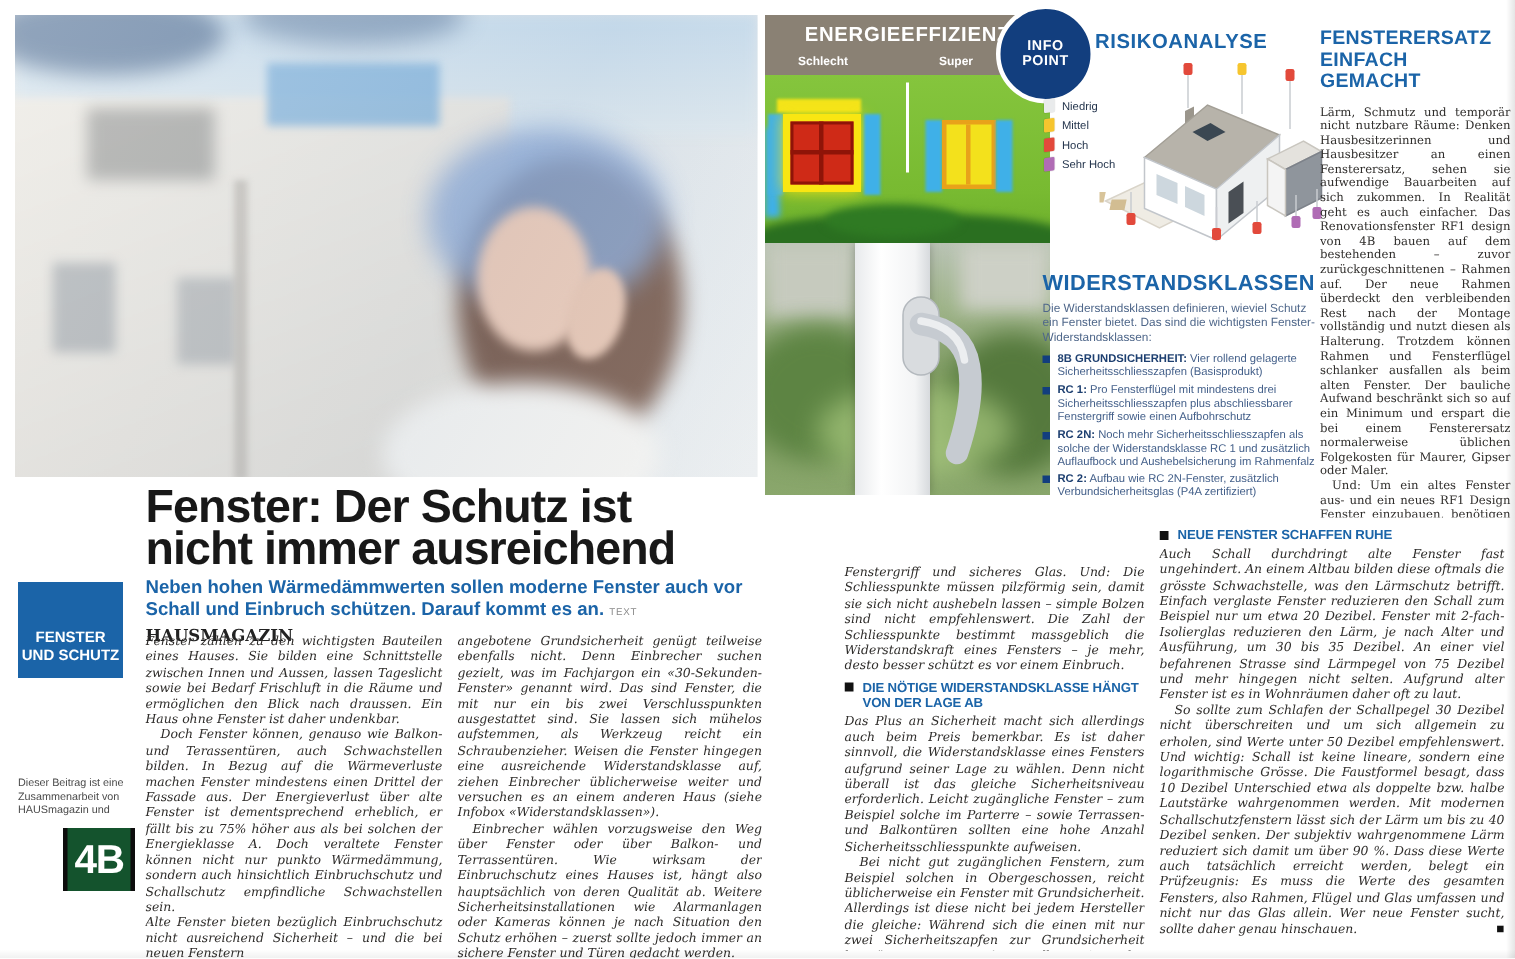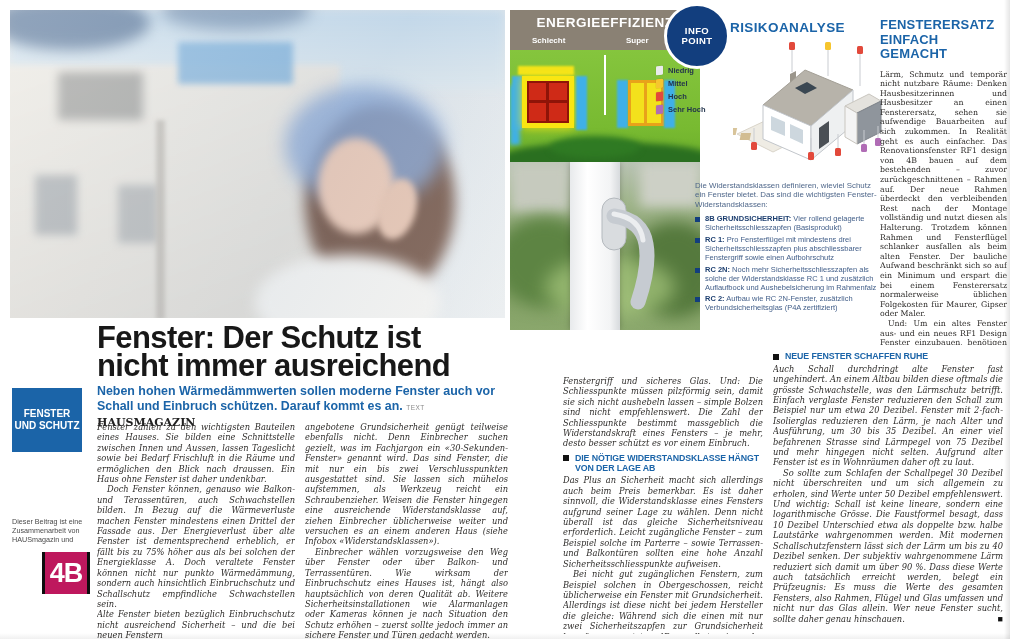--- a/index.html
+++ b/index.html
@@ -12,24 +12,24 @@
   #hero .blob{position:absolute;}
   
   .title{left:97px;top:324px;width:400px;font-size:31px;line-height:28px;font-weight:bold;
          color:#181818;letter-spacing:-0.6px;}
   .standfirst{left:97px;top:384px;width:424px;font-size:12.4px;line-height:14.6px;
               font-weight:bold;color:var(--accent);}
   .credit-label{font-size:6.5px;color:#8a8a8a;font-weight:normal;letter-spacing:.5px;}
   .credit-name{font-size:11px;color:#222;font-family:"DejaVu Serif",serif;font-weight:bold;}
   
   .topicbox{left:12px;top:388px;width:70px;height:64px;background:var(--accent);
-            display:flex;align-items:flex-end;justify-content:center;padding-bottom:20px;box-sizing:border-box;}
+            display:flex;align-items:flex-end;justify-content:center;padding-bottom:8px;box-sizing:border-box;}
   .topicbox span{color:#fff;font-weight:bold;font-size:10px;line-height:12px;text-align:center;}
   .collab{left:12px;top:518px;width:82px;font-size:7.2px;line-height:8.8px;color:#4a4a4a;}
-  .logo4b{left:42px;top:552px;width:42px;height:42px;background:#be185d;display:flex;
+  .logo4b{left:42px;top:552px;width:42px;height:42px;background:#14532d;display:flex;
           align-items:center;justify-content:center;color:#fff;font-weight:bold;font-size:27px;
           letter-spacing:-1px;border-left:3px solid #0d0d0d;border-right:3px solid #0d0d0d;}
   .col{font-family:"DejaVu Serif",serif;font-size:8.3px;line-height:10.4px;text-align:justify;
        overflow:hidden;}
   .col p{margin:0;font-style:italic;}
   .col p.indent{text-indent:10px;}
   #col1{left:97px;top:422px;width:198px;height:217px;}
   #col2{left:305px;top:422px;width:203px;height:217px;}
   #col3{left:563px;top:376px;width:200px;height:258px;}
   #col4{left:773px;top:352px;width:230px;height:284px;}
@@ -51,21 +51,21 @@
                background:linear-gradient(180deg,#b9c3b4 0%,#9fb48a 25%,#7d9a60 55%,#8aa76c 100%);}
   #handlephoto .blob{position:absolute;}
   .caption{left:561px;top:336px;width:112px;font-family:"DejaVu Serif",serif;font-size:7.5px;
            line-height:9.3px;color:#474747;}
   
   .infopoint{left:664px;top:3px;width:60px;height:60px;border-radius:50%;background:var(--navy);
              border:3px solid #fff;display:flex;flex-direction:column;align-items:center;justify-content:center;}
   .infopoint span{color:#fff;font-weight:bold;font-size:9.5px;line-height:10.5px;letter-spacing:.4px;}
   
   .risk-title{left:730px;top:20px;font-size:13.5px;font-weight:bold;color:var(--accent);letter-spacing:.4px;}
-  .legend{left:656px;top:66px;font-weight:bold;}
+  .legend{left:696px;top:66px;}
   .legend .row{display:flex;align-items:center;margin-bottom:4px;}
   .legend .sw{width:7px;height:9px;margin-right:5px;transform:skewY(-8deg);border-radius:1px;
               box-shadow:0 0 0 .5px rgba(0,0,0,.08);}
   .legend .lb{font-size:7.5px;color:#23344c;}
   #house{left:733px;top:30px;}
   
   #resistance{left:695px;top:181px;width:182px;}
   #resistance .rt{font-size:14.5px;font-weight:bold;color:var(--accent);letter-spacing:.3px;margin:0 0 4px 0;}
   #resistance .intro{font-size:7.9px;line-height:9.4px;color:#4f678a;margin:0 0 6px 0;}
   #resistance ul{list-style:none;margin:0;padding:0;}
@@ -233,20 +233,21 @@
       <span class="sw" style="background: rgb(226, 73, 59);"></span>
       <span class="lb">Hoch</span>
     </div>
     <div class="row">
       <span class="sw" style="background: rgb(176, 108, 181);"></span>
       <span class="lb">Sehr Hoch</span>
     </div>
   </div>
 
   <div class="abs" id="resistance">
+    <p class="rt">WIDERSTANDSKLASSEN</p>
     <p class="intro">Die Widerstandsklassen definieren, wieviel Schutz ein Fenster bietet. Das sind die wichtigsten Fenster-Widerstandsklassen:</p>
     <ul>
       <li><span class="bsq"></span><span class="term">8B GRUNDSICHERHEIT:</span> <span>Vier rollend gelagerte Sicherheitsschliesszapfen (Basisprodukt)</span></li>
       <li><span class="bsq"></span><span class="term">RC 1:</span> <span>Pro Fensterflügel mit mindestens drei Sicherheitsschliesszapfen plus abschliessbarer Fenstergriff sowie einen Aufbohrschutz</span></li>
       <li><span class="bsq"></span><span class="term">RC 2N:</span> <span>Noch mehr Sicherheitsschliesszapfen als solche der Widerstandsklasse RC 1 und zusätzlich Auflaufbock und Aushebelsicherung im Rahmenfalz</span></li>
       <li><span class="bsq"></span><span class="term">RC 2:</span> <span>Aufbau wie RC 2N-Fenster, zusätzlich Verbundsicherheitsglas (P4A zertifiziert)</span></li>
     </ul>
   </div>
 
   <div class="abs" id="sidearticle">

